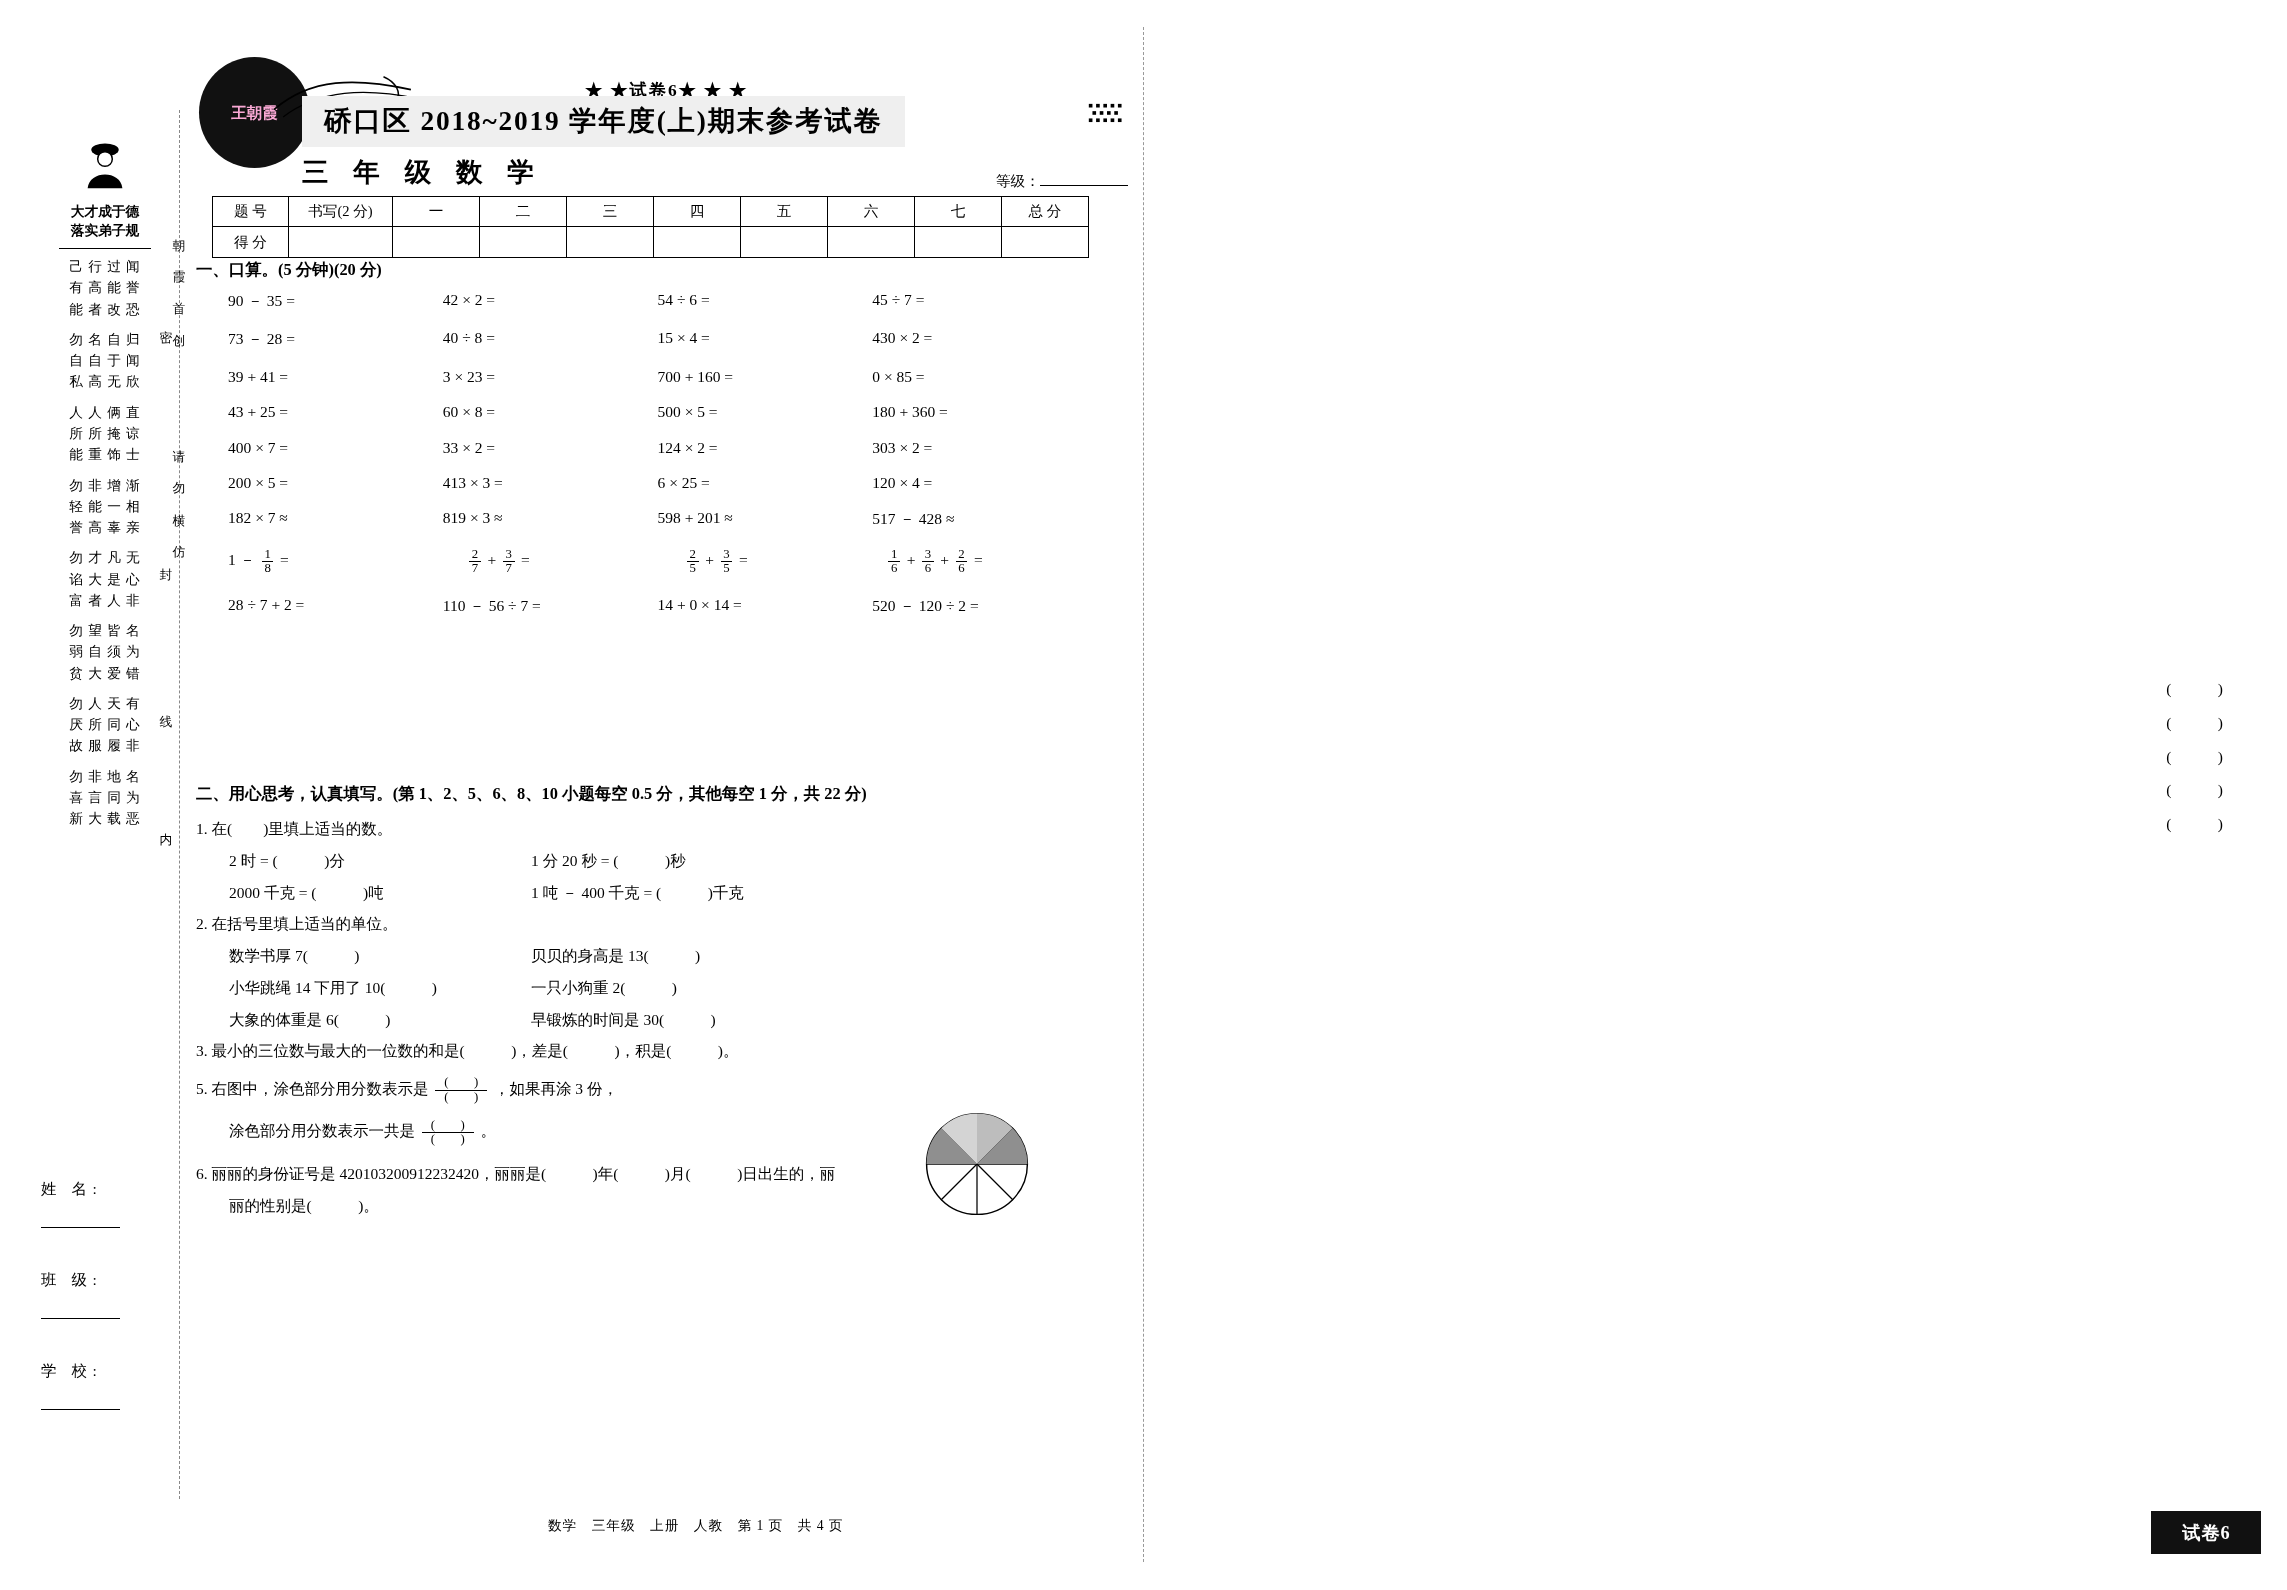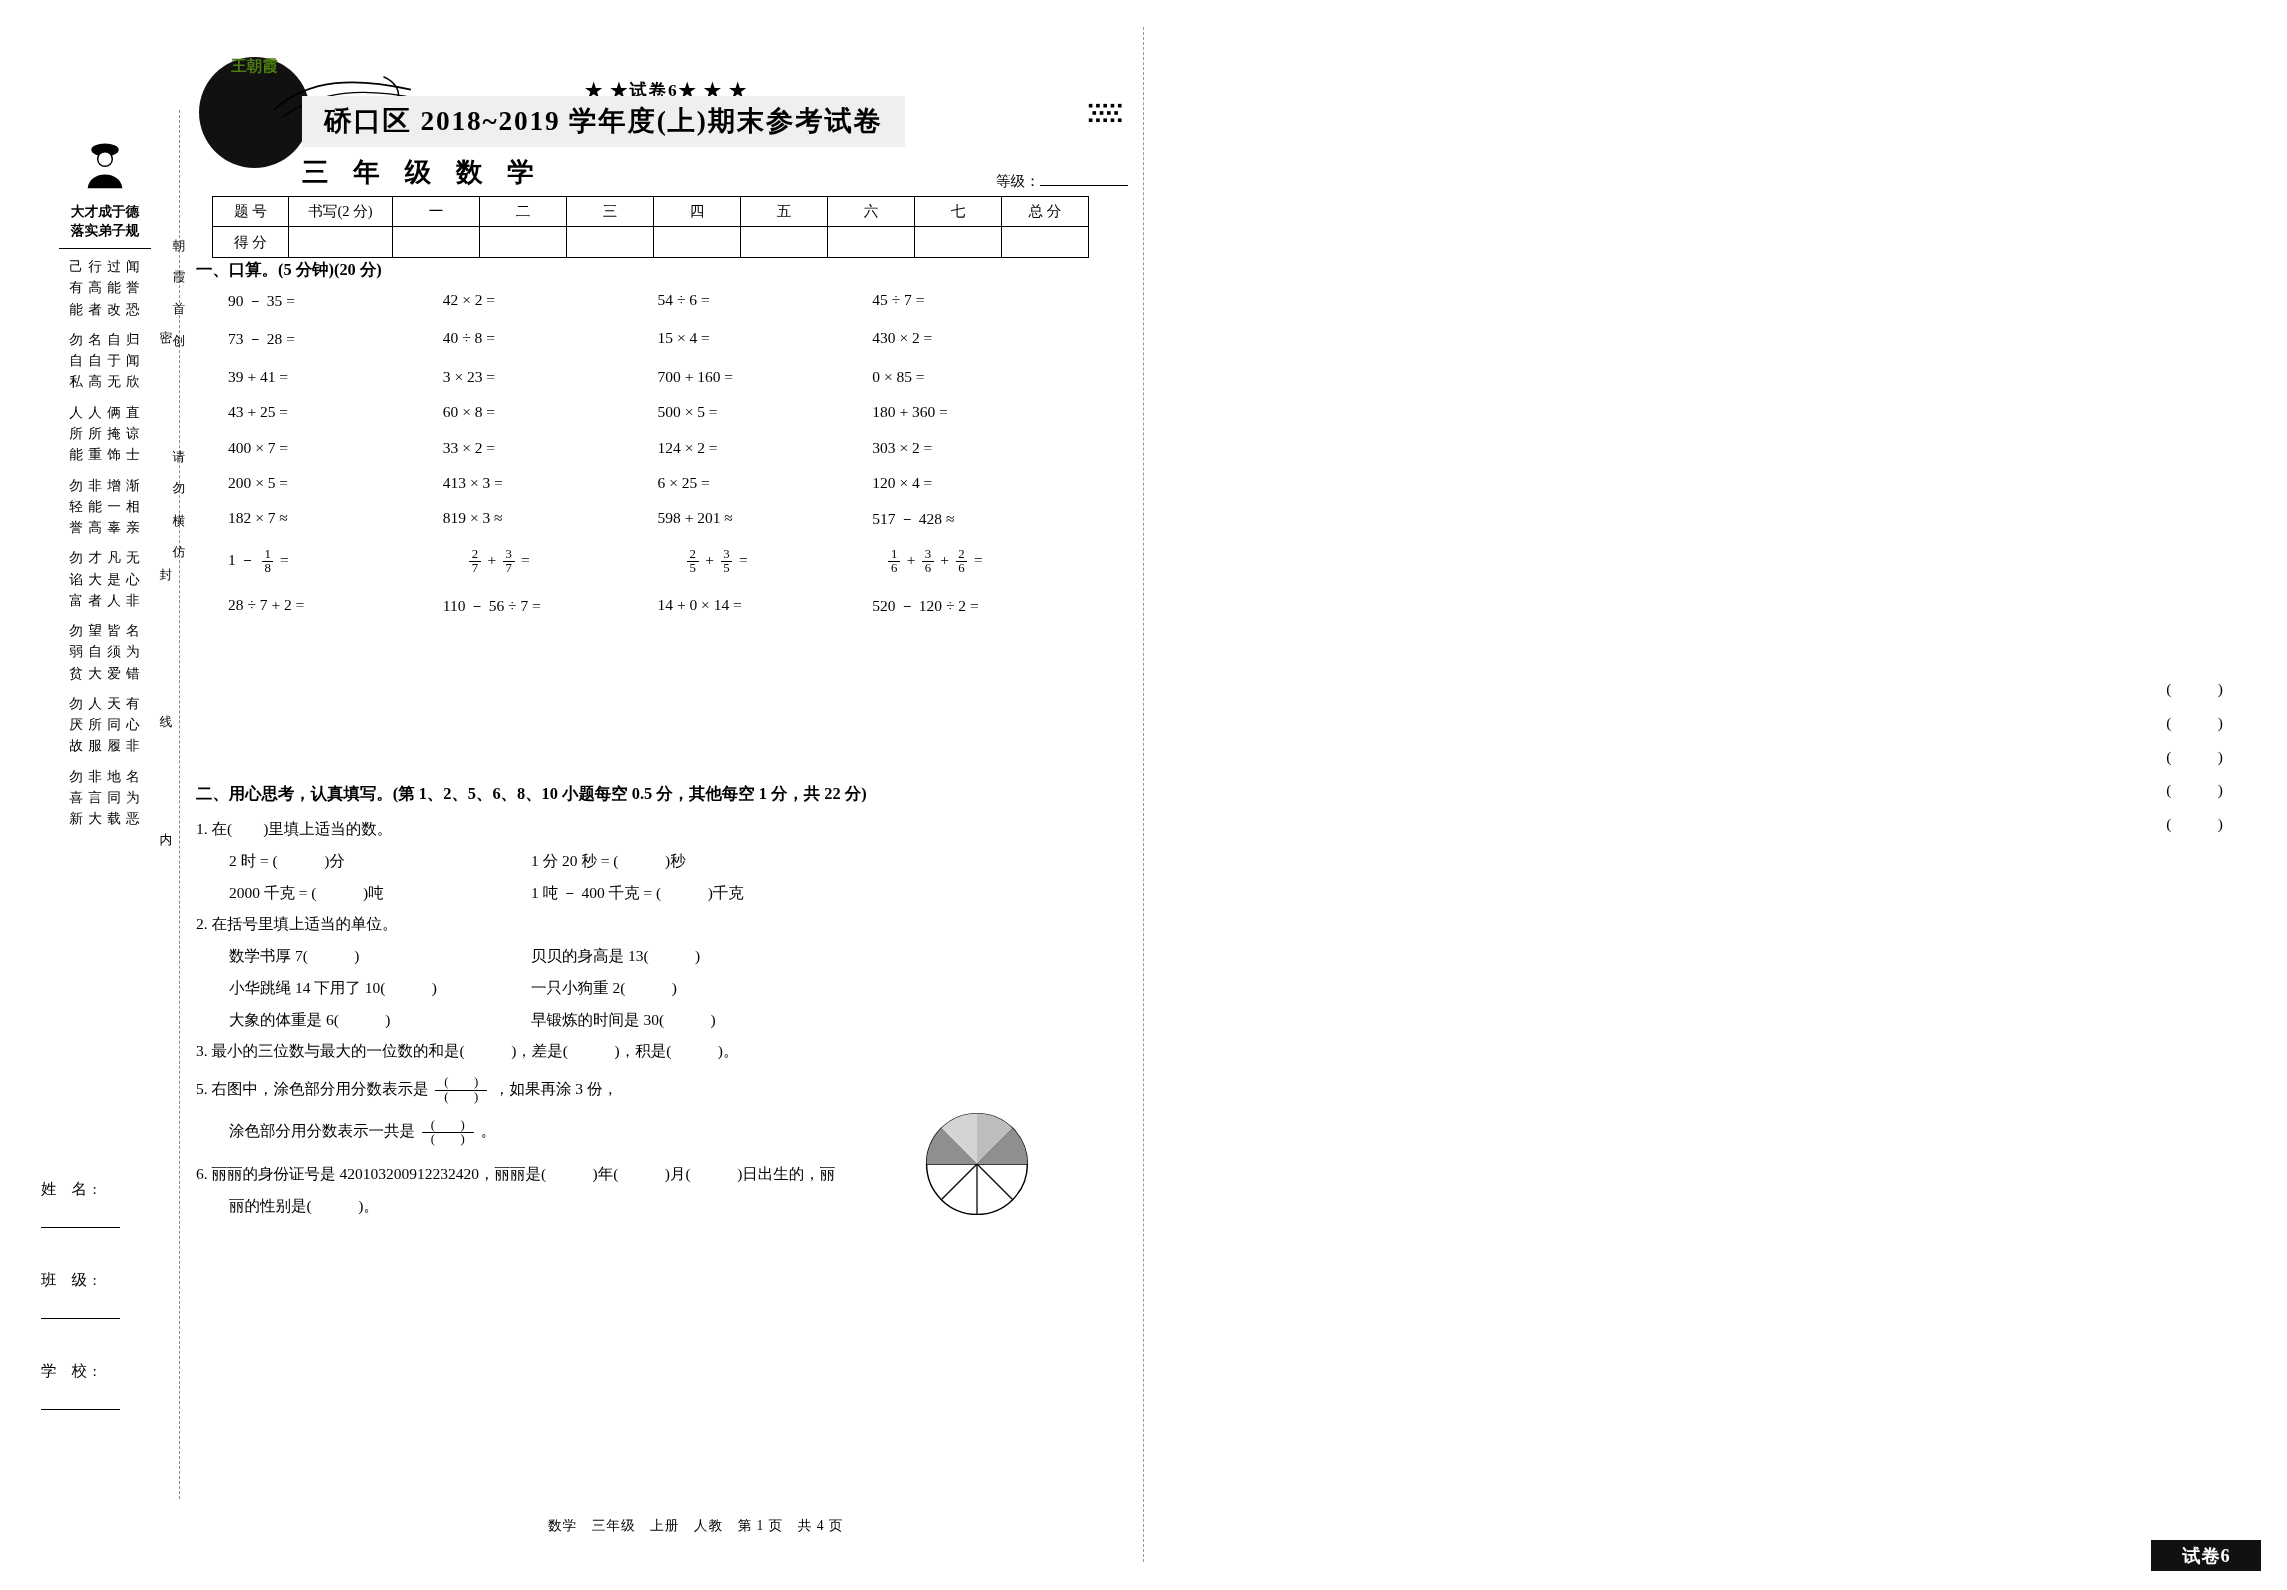--- a/index.html
+++ b/index.html
@@ -10,22 +10,22 @@
     position:relative;
     overflow:hidden;
   }
   .page{position:absolute;inset:0;}
   .divider{position:absolute;left:1143px;top:27.4px;width:0.9px;height:1535px;border-left:0.9px dashed #999;}
 
   
   .left{position:absolute;left:0;top:0;width:1143px;height:1591px;}
   .right{position:absolute;left:1143px;top:0;width:1144px;height:1591px;}
 
-  .seal{position:absolute;left:199px;top:57px;width:111px;height:111px;border-radius:50%;background:#111;color:#4d7c0f;
-        display:flex;justify-content:center;text-align:center;font-size:15.5px;line-height:1.15;font-weight:bold;}
+  .seal{position:absolute;left:199px;top:57px;width:111px;height:111px;border-radius:50%;background:#111;color:#f9a8d4;
+        display:flex;align-items:center;justify-content:center;text-align:center;font-size:15.5px;line-height:1.15;font-weight:bold;}
   .seal span{display:block;}
   .ribbon{position:absolute;left:274px;top:73px;width:146px;height:55px;}
 
   .sidebar{position:absolute;left:50px;top:137px;width:110px;font-size:13.7px;line-height:1.5;text-align:center;}
   .sidebar .fig{width:64px;height:55px;margin:0 auto 3.7px;}
   .sidebar .sb-title{font-size:13.7px;font-weight:bold;line-height:1.4;margin-bottom:5.5px;}
   .sidebar .sb-rule{border-top:0.9px solid #000;margin:7.3px 9.1px 7.3px;}
   .sidebar .couplet{font-size:13.7px;line-height:1.55;letter-spacing:0.9px;}
   .sidebar .couplet div{white-space:nowrap;}
 
@@ -58,21 +58,21 @@
   .fill{position:absolute;left:196px;top:630px;width:914px;font-size:15.5px;line-height:2.05;}
   .fill .indent{margin-left:33px;}
   .twocol{display:flex;}
   .twocol .a{width:302px;}
   .twocol .b{width:384px;}
 
   .pie{position:absolute;left:923px;top:1110px;width:108px;height:108px;}
 
   .footer-l{position:absolute;left:548px;top:1517px;font-size:13.7px;letter-spacing:0.9px;}
 
-  .stamp{position:absolute;right:25.6px;bottom:20px;width:110px;height:31px;background:#111;color:#fff;
+  .stamp{position:absolute;right:25.6px;bottom:37px;width:110px;height:43px;background:#111;color:#fff;
          font-size:18.3px;font-weight:bold;display:flex;align-items:center;justify-content:center;letter-spacing:0.9px;}
 
   .frac{display:inline-block;vertical-align:middle;text-align:center;font-size:12.8px;line-height:1.05;margin:0 2.7px;}
   .frac .n{display:block;border-bottom:0.9px solid #000;padding:0 2.7px;}
   .frac .d{display:block;padding:0 2.7px;}
   .fracblank{display:inline-block;vertical-align:middle;text-align:center;font-size:12.8px;line-height:1.05;margin:0 2.7px;}
   .fracblank .n{display:block;border-bottom:0.9px solid #000;padding:0 9.1px;}
   .fracblank .d{display:block;padding:0 9.1px;}
 
   .rtbl-right{position:absolute;right:64px;font-size:15.5px;}

